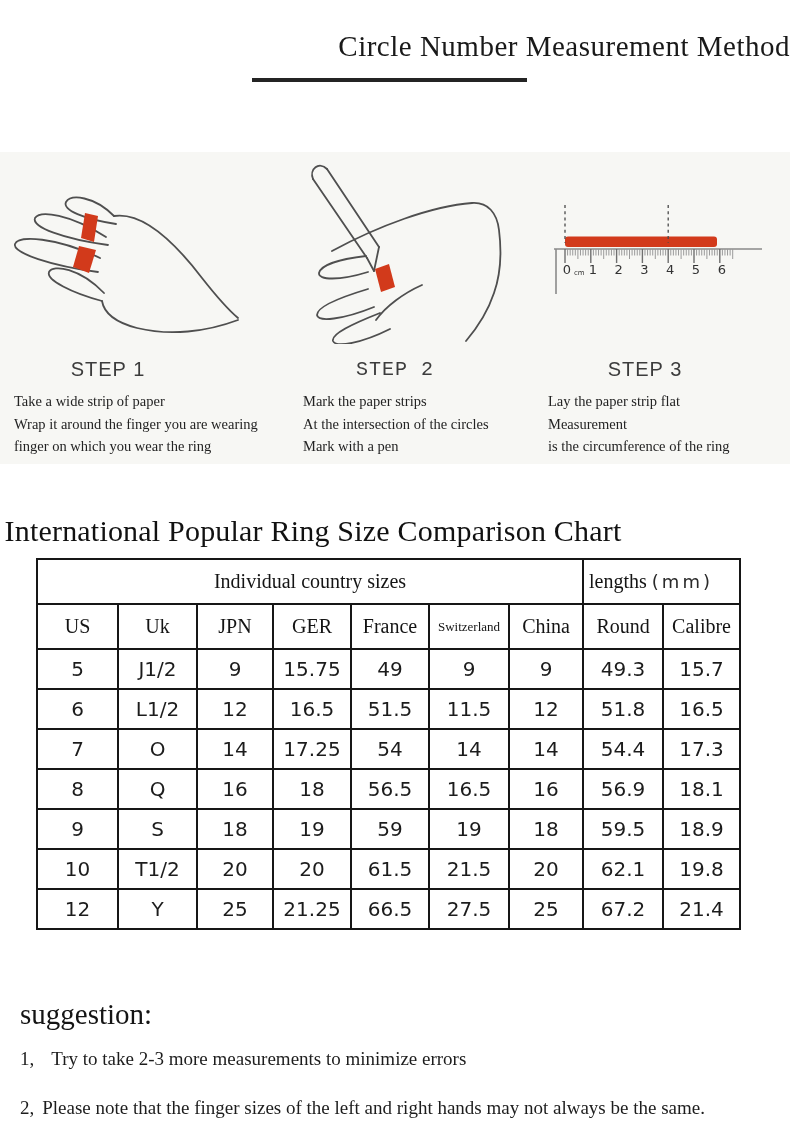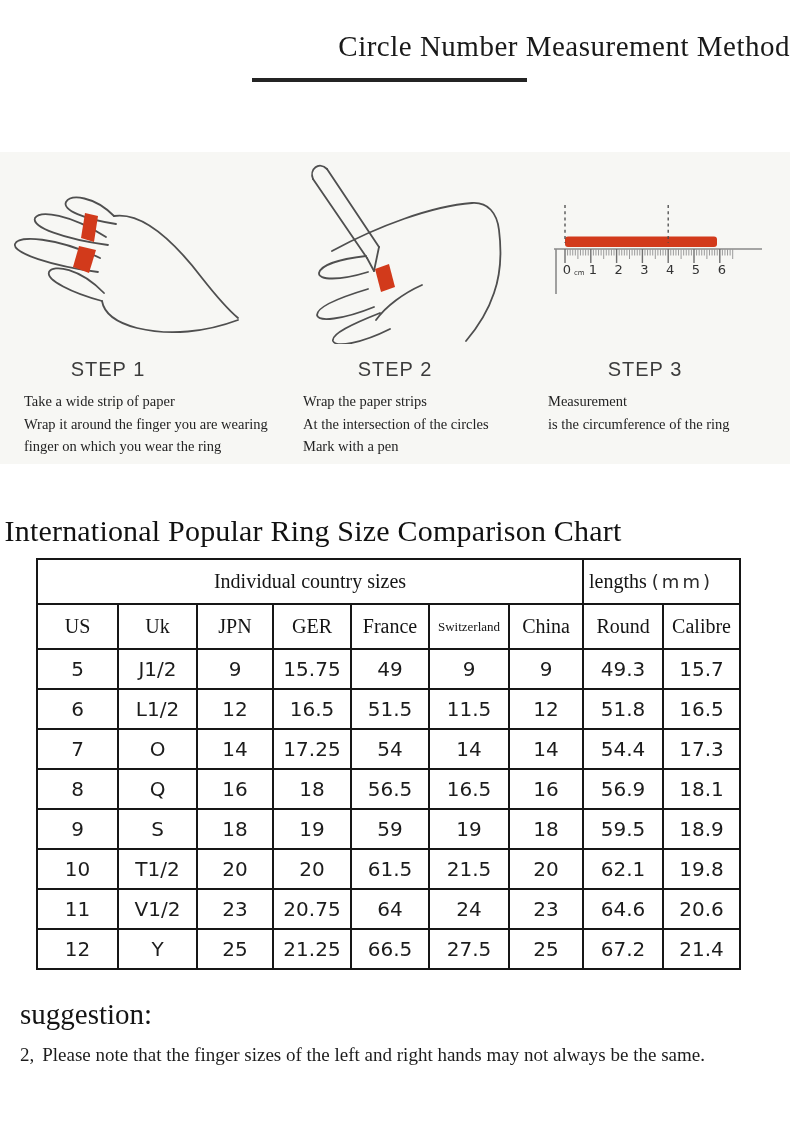--- a/index.html
+++ b/index.html
@@ -27,27 +27,27 @@
   .step-col   { height:312px; }
   .step-col-1 { width:272px; }
   .step-col-2 { width:258px; }
   .step-col-3 { width:260px; }
   .illus { display:block; }
   .step-label {
     font-family:"Liberation Sans", sans-serif; font-size:20px;
     color:#3c3c3c; letter-spacing:1px; text-align:center; margin-top:14px;
   }
   .step-col-1 .step-label { transform:translateX(-28px); }
-  .step-col-2 .step-label { transform:translateX(-6px); }
+  .step-col-2 .step-label { transform:translateX(-6px);font-family:Liberation Mono, monospace; }
   .step-col-3 .step-label { transform:translateX(-15px); }
   .step-lines {
     margin-top:9px; font-size:14.5px; line-height:22.5px;
     color:#232323; white-space:nowrap;
   }
-  .step-col-1 .step-lines { padding-left:24px; }
+  .step-col-1 .step-lines { padding-left:14px; }
   .step-col-2 .step-lines { padding-left:31px; }
   .step-col-3 .step-lines { padding-left:18px; }
 
   
   .chart-title {
     position:absolute; top:514px; left:0; width:626px;
     text-align:center; font-size:30px; color:#111111; letter-spacing:.2px;
   }
   table.size-chart {
     position:absolute; top:558px; left:36px;
@@ -71,21 +71,21 @@
   .cols-row th.small-col { font-size:13px; }
   .size-chart tbody td {
     font-family:"DejaVu Sans", sans-serif; font-size:20px; color:#1c1c1c;
   }
 
   
   .suggestion { position:absolute; top:998px; left:20px; width:740px; }
   .sug-heading { font-size:29px; color:#141414; }
   .sug-item { font-size:19px; color:#1d1d1d; white-space:nowrap; }
   .sug-item-1 { margin-top:17px; }
-  .sug-item-2 { margin-top:13px; }
+  .sug-item-2 { margin-top:27px; }
   .sug-item .marker { display:inline-block; }
   .sug-item-1 .txt { margin-left:17px; }
   .sug-item-2 .txt { margin-left:8px; }
 
   
   .stroke { fill:none; stroke:#4f4f4f; stroke-width:1.8; stroke-linecap:round; }
   .ruler-stroke { fill:none; stroke:#8a8a8a; stroke-width:1.6; }
   .dash { fill:none; stroke:#4a4a4a; stroke-width:1.3; stroke-dasharray:3 3.2; }
   .ruler-num { font-family:"DejaVu Sans", sans-serif; font-size:13px; fill:#333333; }
   .ruler-unit { font-family:"DejaVu Sans", sans-serif; font-size:7px; fill:#333333; }
@@ -128,21 +128,21 @@
         <path class="stroke" d="M52,99 C98,74 152,54 192,51 C208,50 217,61 219,78 C222,102 220,124 214,141 C208,159 197,176 186,189"></path>
         <path class="stroke" d="M86,104 C60,107 41,113 39,121 C38,128 59,129 88,120"></path>
         <path class="stroke" d="M88,137 C58,146 37,155 37,163 C38,170 62,168 94,155"></path>
         <path class="stroke" d="M100,161 C72,172 51,182 53,189 C56,196 82,191 110,177"></path>
         <path class="stroke" d="M142,133 C124,141 106,154 96,168"></path>
         <path d="M95,117 L109,112 L115,135 L101,140 Z" fill="#d23a1b"></path>
       </g>
     </svg>
     <div class="step-label">STEP 2</div>
     <div class="step-lines">
-      <div>Wrap the paper strips</div>
+      <div>Mark the paper strips</div>
       <div>At the intersection of the circles</div>
       <div>Mark with a pen</div>
     </div>
   </div>
 
   <div class="step-col step-col-3">
     <svg class="illus" width="260" height="192" viewBox="0 0 260 192">
       <g transform="translate(10,0)">
         <path class="ruler-stroke" d="M14,97 H222"></path>
         <path class="ruler-stroke" d="M16,97 V142"></path>
@@ -222,20 +222,21 @@
         <text class="ruler-num" x="53" y="122" text-anchor="middle">1</text>
         <text class="ruler-num" x="78.6" y="122" text-anchor="middle">2</text>
         <text class="ruler-num" x="104.4" y="122" text-anchor="middle">3</text>
         <text class="ruler-num" x="130.2" y="122" text-anchor="middle">4</text>
         <text class="ruler-num" x="156" y="122" text-anchor="middle">5</text>
         <text class="ruler-num" x="181.8" y="122" text-anchor="middle">6</text>
       </g>
     </svg>
     <div class="step-label">STEP 3</div>
     <div class="step-lines">
+      <div>Lay the paper strip flat</div>
       <div>Measurement</div>
       <div>is the circumference of the ring</div>
     </div>
   </div>
 </div>
 
 <div class="chart-title">International Popular Ring Size Comparison Chart</div>
 
 <table class="size-chart">
   <colgroup>
@@ -330,42 +331,34 @@
         <td>T1/2</td>
         <td>20</td>
         <td>20</td>
         <td>61.5</td>
         <td>21.5</td>
         <td>20</td>
         <td>62.1</td>
         <td>19.8</td>
       </tr>
       <tr>
-        <td>11</td>
-        <td>V1/2</td>
-        <td>23</td>
-        <td>20.75</td>
-        <td>64</td>
-        <td>24</td>
-        <td>23</td>
-        <td>64.6</td>
-        <td>20.6</td>
-      </tr>
-      <tr>
         <td>12</td>
         <td>Y</td>
         <td>25</td>
         <td>21.25</td>
         <td>66.5</td>
         <td>27.5</td>
         <td>25</td>
         <td>67.2</td>
         <td>21.4</td>
       </tr>
     </tbody>
 </table>
 
 <div class="suggestion">
   <div class="sug-heading">suggestion:</div>
+  <div class="sug-item sug-item-1">
+    <span class="marker">1,</span><span class="txt">Try to take 2-3 more measurements to minimize errors</span>
+  </div>
   <div class="sug-item sug-item-2">
     <span class="marker">2,</span><span class="txt">Please note that the finger sizes of the left and right hands may not always be the same.</span>
   </div>
 </div>
 
 </body></html>

